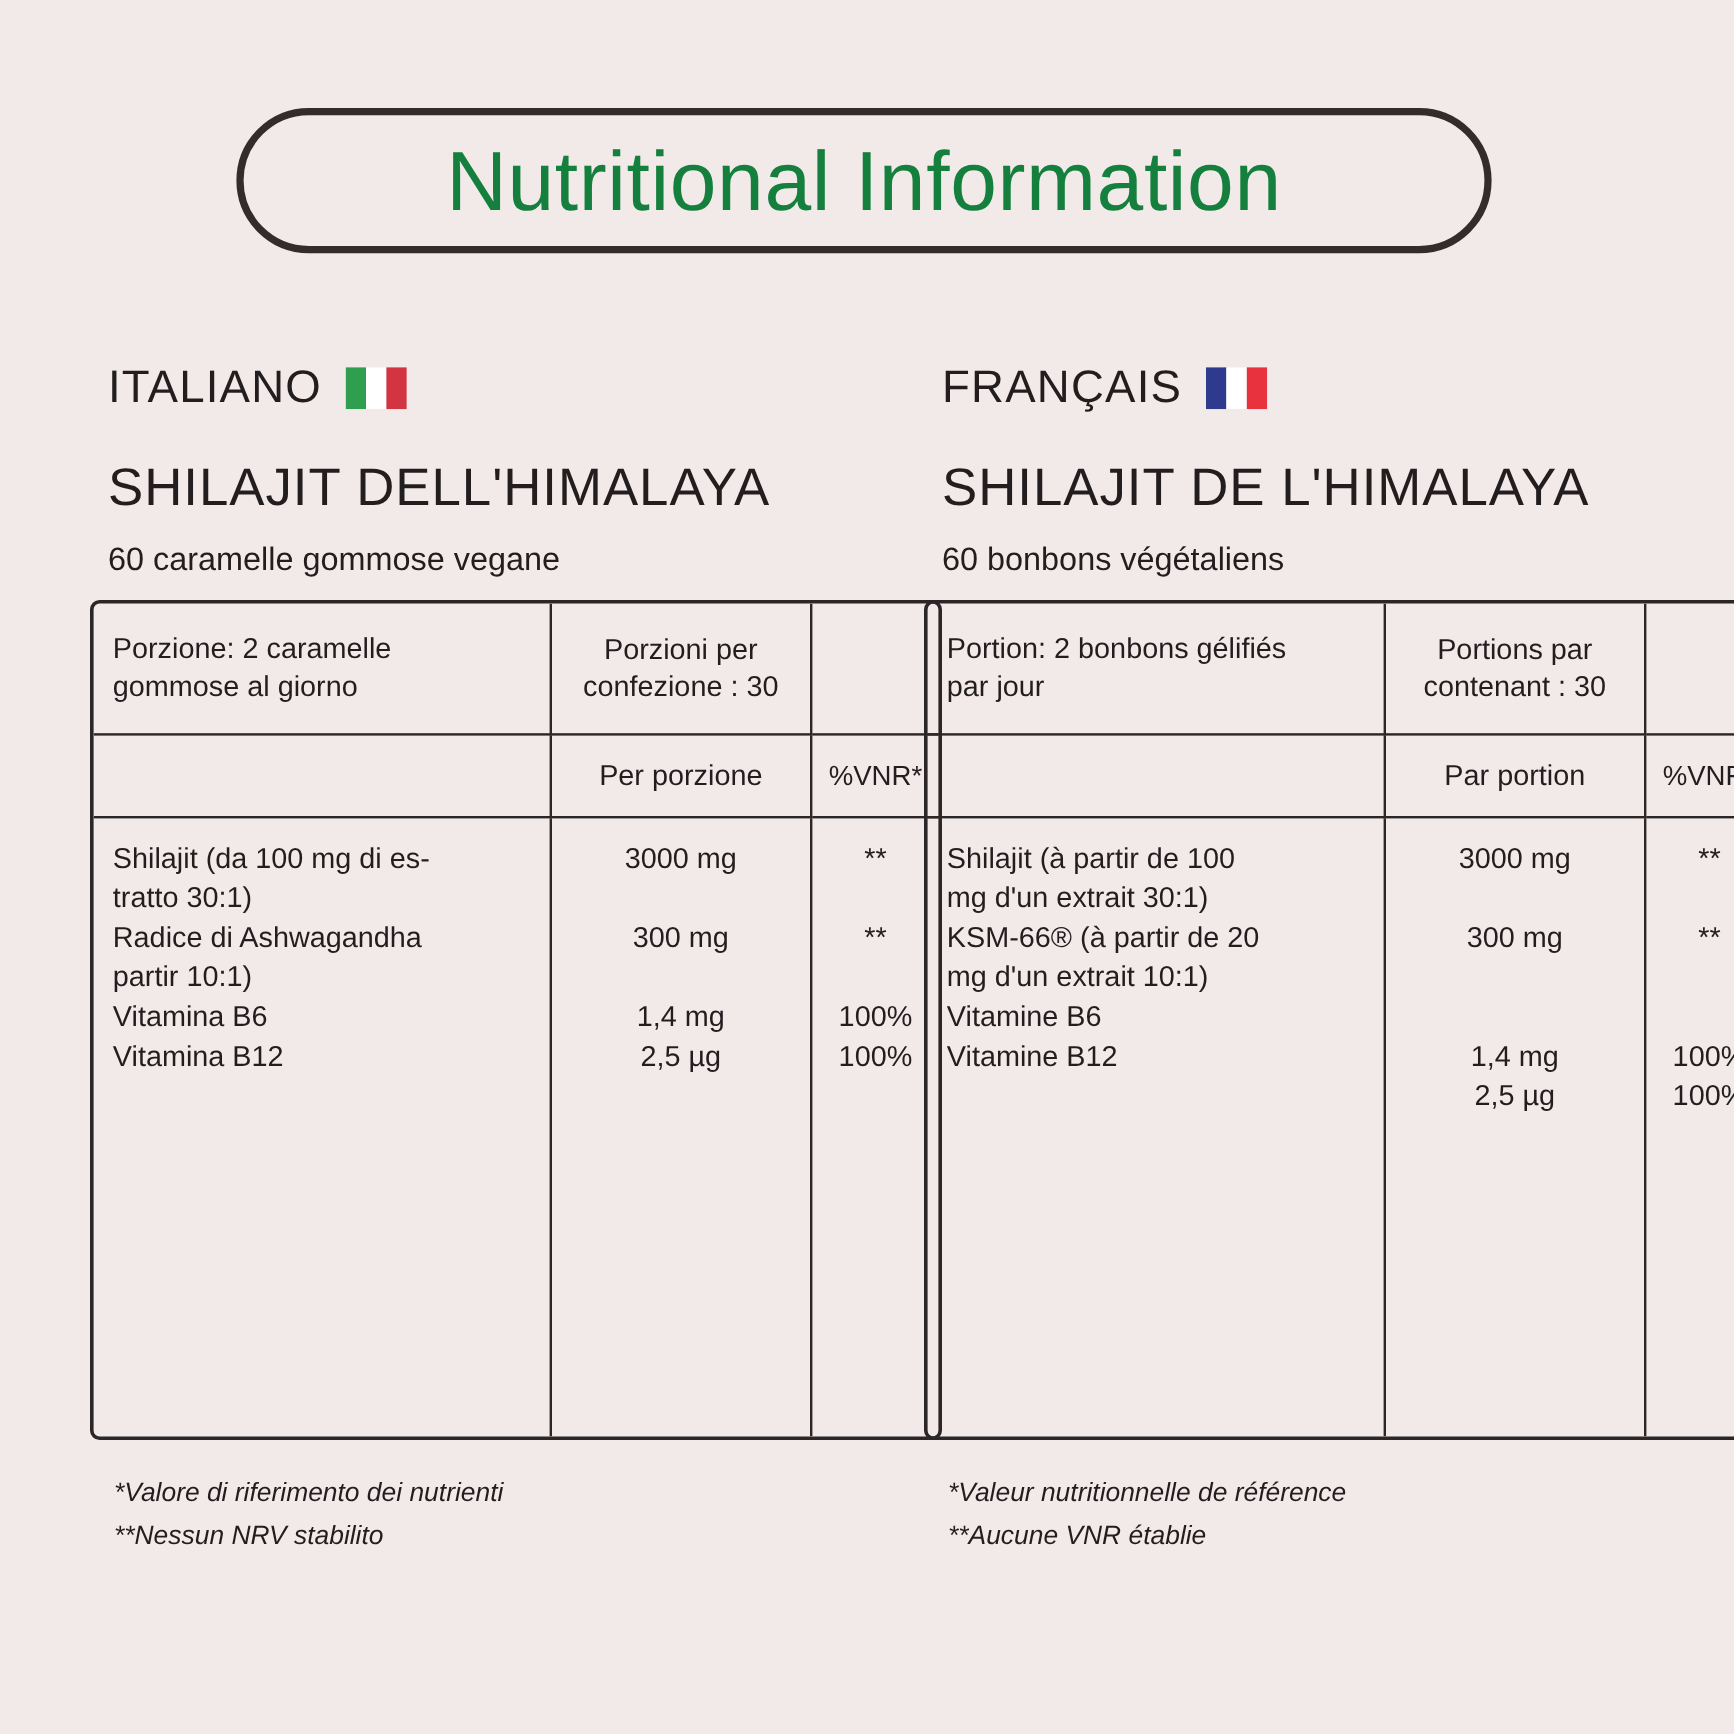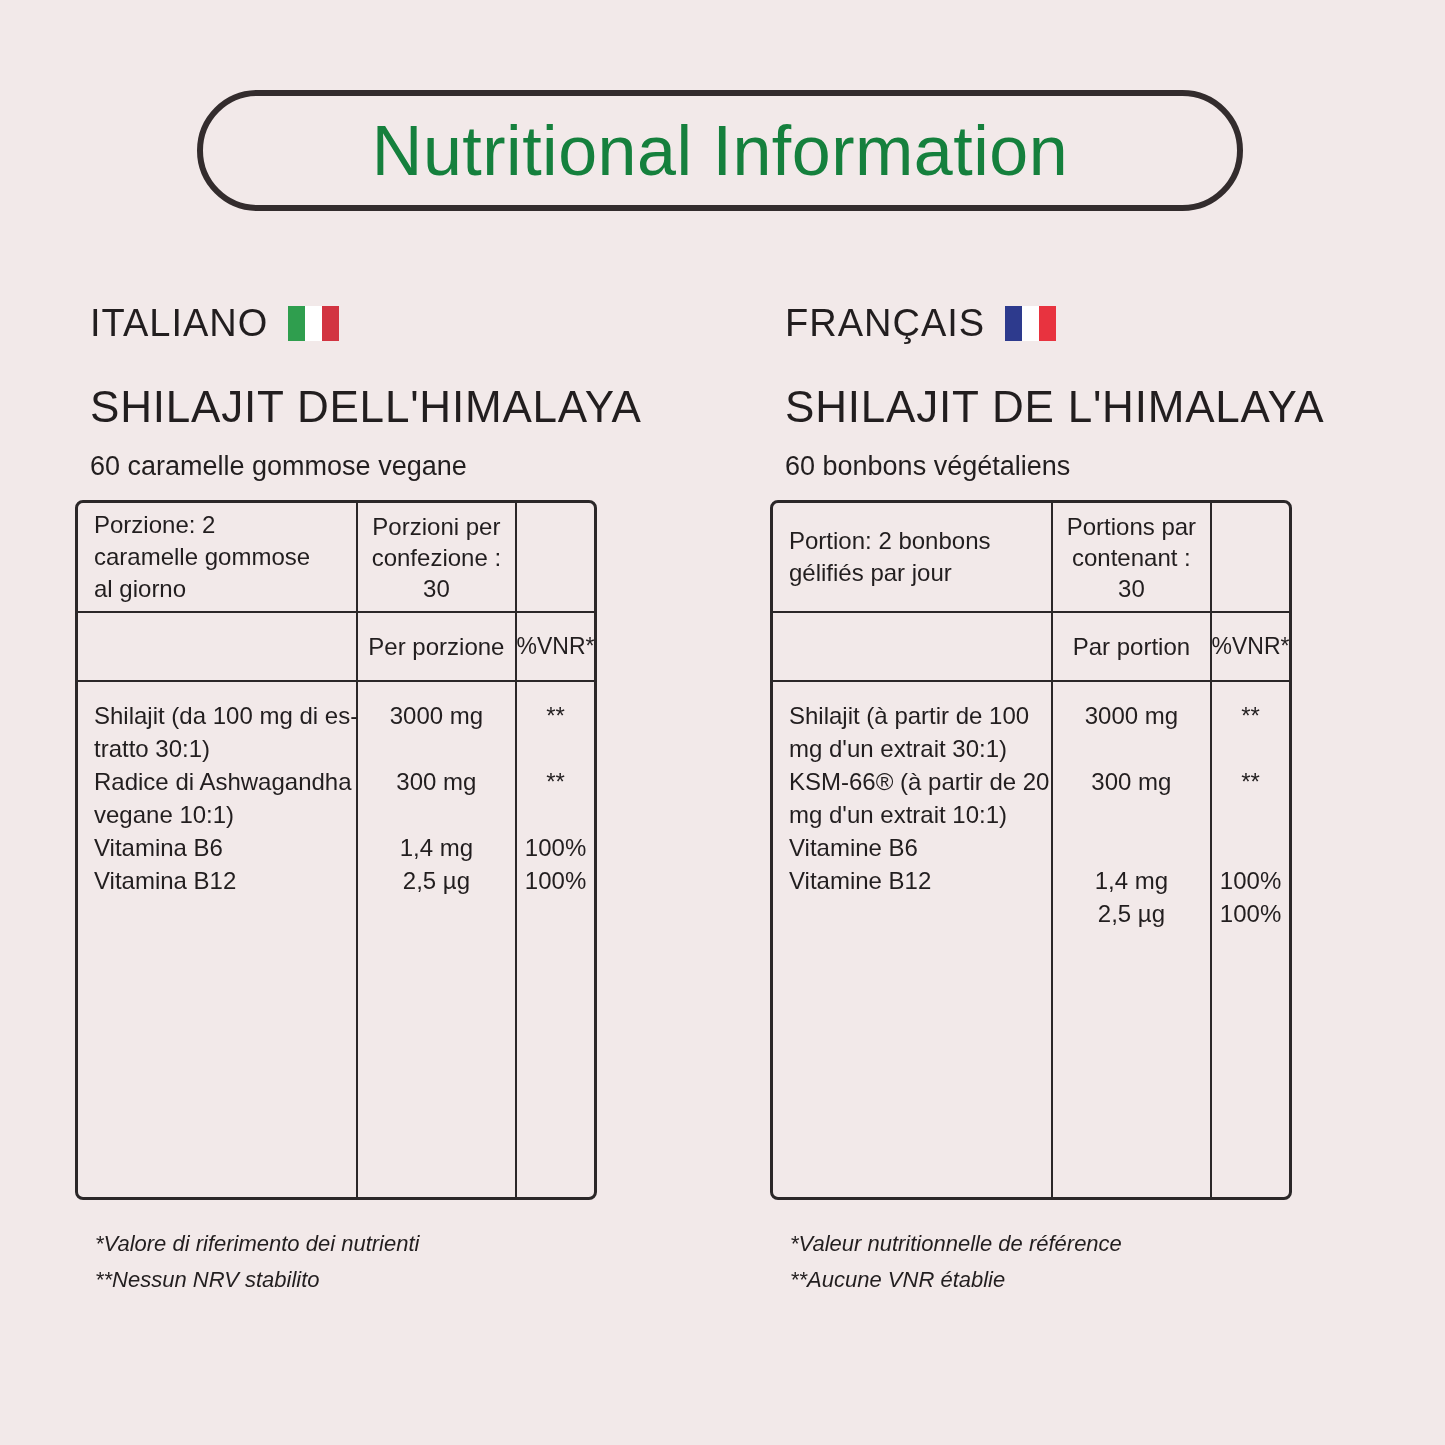--- a/index.html
+++ b/index.html
@@ -26,21 +26,21 @@
     font-weight: 400;
     letter-spacing: 0.5px;
     color: #15803d;
     white-space: nowrap;
   }
 
   
   .section {
     position: absolute;
     top: 302px;
-    width: 522px;
+    width: 710px;
   }
   .section.it { left: 75px; }
   .section.fr { left: 770px; }
 
   .lang-row {
     height: 42px;
     display: flex; align-items: center;
     gap: 20px;
     padding-left: 15px;
   }
@@ -156,21 +156,21 @@
     <div class="row-1 cell-c3"></div>
 
     <div class="row-2 cell-c1"></div>
     <div class="row-2 cell-c2 per-serving-cell">Per porzione</div>
     <div class="row-2 cell-c3 nrv-header-cell">%VNR*</div>
 
     <div class="row-3 cell-c1 body-cell names-cell">
       <div class="line">Shilajit (da 100 mg di es-</div>
       <div class="line">tratto 30:1)</div>
       <div class="line">Radice di Ashwagandha</div>
-      <div class="line">vegane 10:1)</div>
+      <div class="line">partir 10:1)</div>
       <div class="line">Vitamina B6</div>
       <div class="line">Vitamina B12</div>
     </div>
     <div class="row-3 cell-c2 body-cell amounts-cell">
       <div class="line">3000 mg</div>
       <div class="line"></div>
       <div class="line">300 mg</div>
       <div class="line"></div>
       <div class="line">1,4 mg</div>
       <div class="line">2,5 µg</div>

